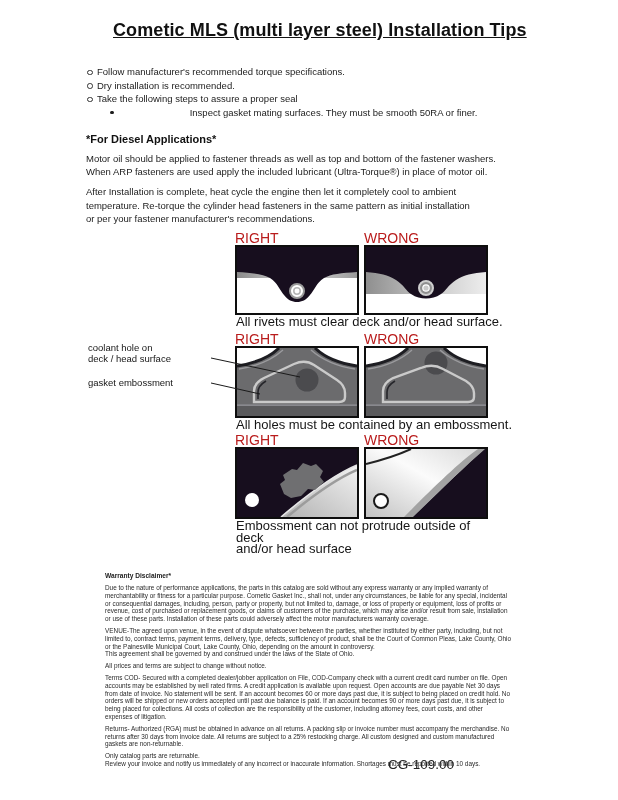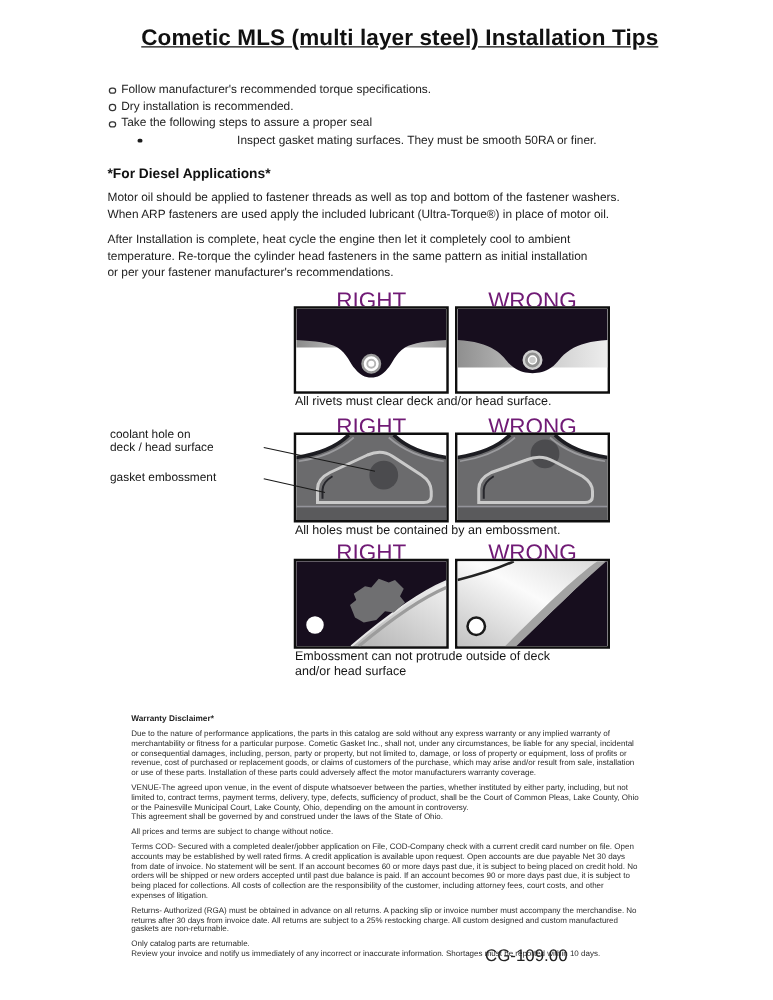--- a/index.html
+++ b/index.html
@@ -22,25 +22,25 @@
     border:1px solid #333;border-radius:50%;
   }
   .sub-bullet::before{
     content:"";position:absolute;left:2px;top:5px;width:3.5px;height:3.5px;
     background:#1c1c1c;border-radius:50%;
   }
   .section-head{font-size:11px;font-weight:bold;margin:14px 0 0 0;color:#111;}
   .body-p{font-size:9.5px;line-height:13.2px;margin:7px 0 0 0;white-space:pre-line;color:#1c1c1c;}
   
   .diagrams{position:absolute;left:0;top:228px;width:618px;height:322px;}
-  .dlabel{position:absolute;width:124px;text-align:center;font-size:18px;color:#701a75;}
+  .dlabel{position:absolute;width:124px;font-size:14px;color:#b91c1c;}
   .dbox{position:absolute;width:120px;height:66px;border:2px solid #0e0e0e;background:#fff;}
   .dbox svg{display:block;width:120px;}
   .dbox.h68{height:68px;}
-  .dcaption{position:absolute;font-size:10px;line-height:11.5px;color:#161616;white-space:pre-line;}
+  .dcaption{position:absolute;font-size:13px;line-height:11.5px;color:#161616;white-space:pre-line;}
   .side-label{position:absolute;width:122px;font-size:9.5px;line-height:10.8px;color:#161616;white-space:pre-line;}
   .leader-overlay{position:absolute;left:0;top:0;width:618px;height:322px;pointer-events:none;}
   
   .warranty{position:absolute;left:105px;top:572px;width:407px;color:#2a2a2a;}
   .warranty h3{font-size:6.6px;margin:0 0 5px 0;font-weight:bold;color:#222;}
   .fine{font-size:6.4px;line-height:7.8px;margin:0 0 4px 0;white-space:pre-line;text-align:left;}
   
   .footer-code{position:absolute;left:388px;top:757px;font-size:13.5px;color:#222;}
 </style>
 </head>

